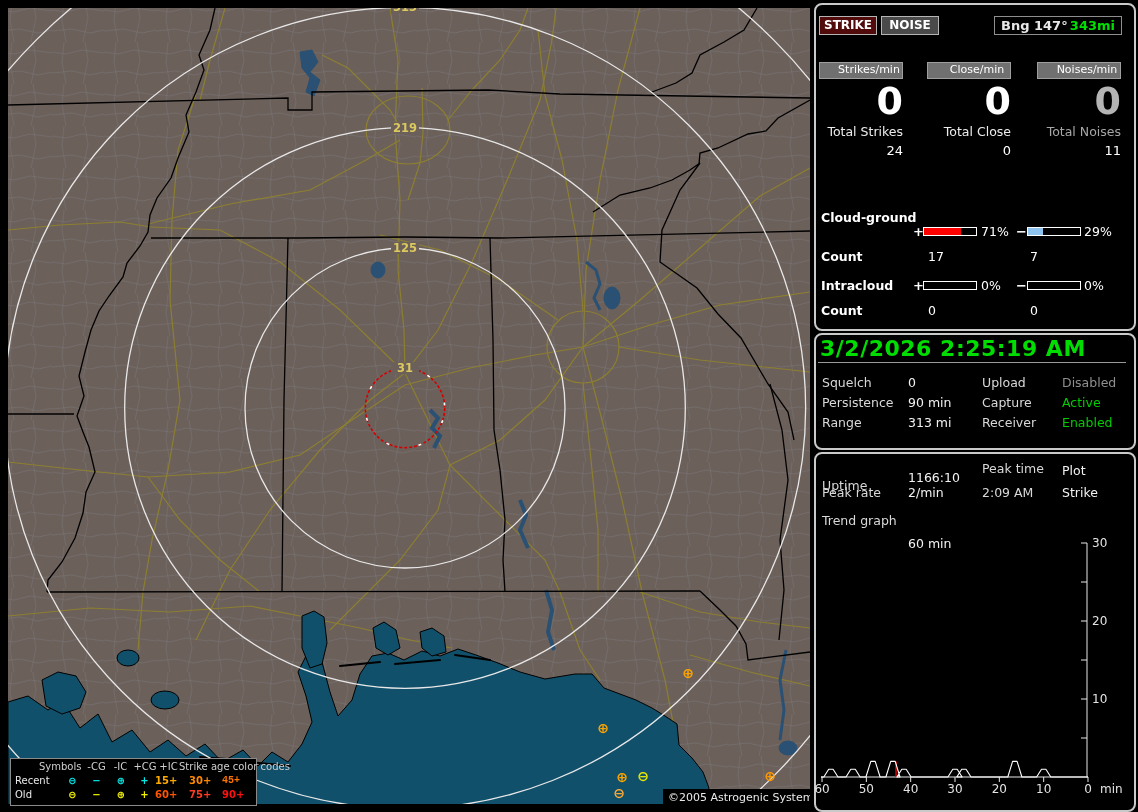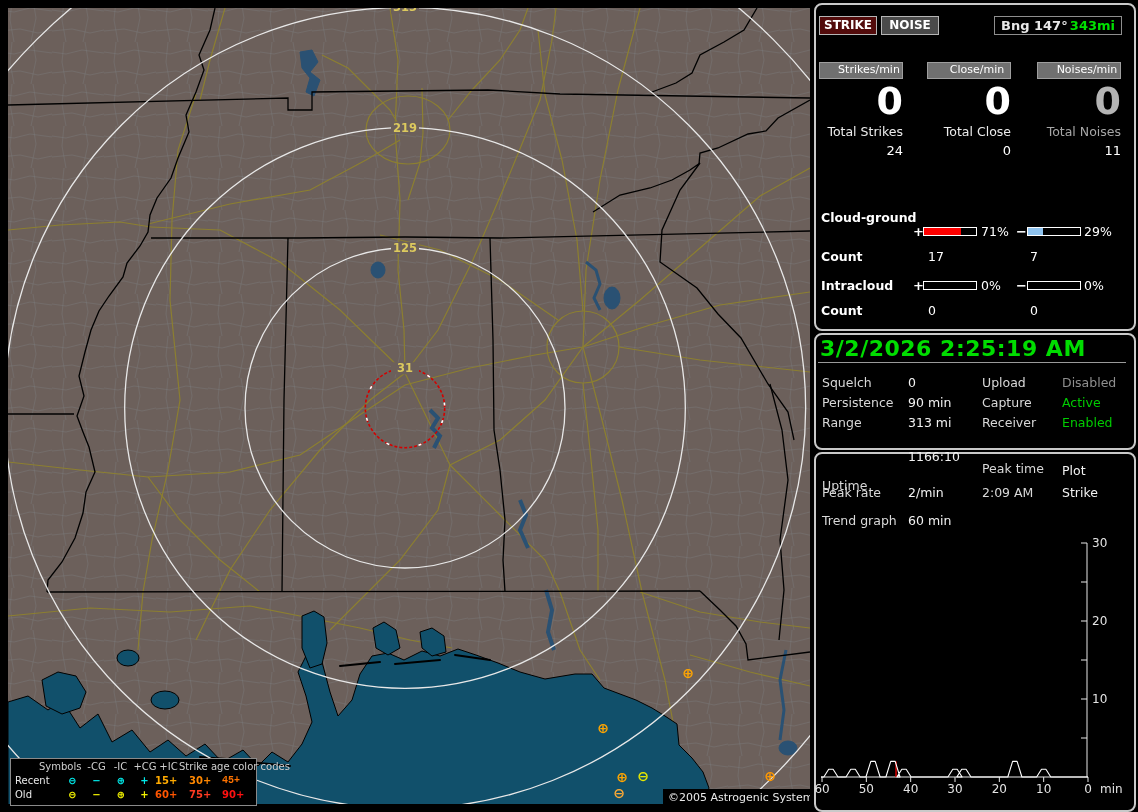--- a/index.html
+++ b/index.html
@@ -284,30 +284,30 @@
     <div class="abs row13 grid-l1" style="top:395px">Persistence</div>
     <div class="abs row13 grid-v1" style="top:395px">90 min</div>
     <div class="abs row13 grid-l2" style="top:395px">Capture</div>
     <div class="abs row13 grid-v2 green" style="top:395px">Active</div>
     <div class="abs row13 grid-l1" style="top:415px">Range</div>
     <div class="abs row13 grid-v1" style="top:415px">313 mi</div>
     <div class="abs row13 grid-l2" style="top:415px">Receiver</div>
     <div class="abs row13 grid-v2 green" style="top:415px">Enabled</div>
 
     <div class="abs row13 grid-l1" style="top:478px">Uptime</div>
-    <div class="abs row13 grid-v1" style="top:449px">1166:10</div>
+    <div class="abs row13 grid-v1" style="top:470px">1166:10</div>
     <div class="abs row13 grid-l2" style="top:461px">Peak time</div>
     <div class="abs row13 grid-v2" style="top:463px">Plot</div>
     <div class="abs row13 grid-l1" style="top:485px">Peak rate</div>
     <div class="abs row13 grid-v1" style="top:485px">2/min</div>
     <div class="abs row13 grid-l2" style="top:485px">2:09 AM</div>
     <div class="abs row13 grid-v2" style="top:485px">Strike</div>
 
     <div class="abs row13 grid-l1" style="top:513px">Trend graph</div>
-    <div class="abs row13 grid-v1" style="top:513px">60 min</div>
+    <div class="abs row13 grid-v1" style="top:536px">60 min</div>
 
     <svg id="trend-svg" width="326" height="278" viewBox="812 528 326 278">
         <path d="M821,777 L1088,777 M1087,777 L1087,543" stroke="#e8e8e8" stroke-width="1" fill="none"></path>
         <line x1="1081" y1="738" x2="1087" y2="738" stroke="#e8e8e8" stroke-width="1"></line>
         <line x1="1081" y1="699" x2="1087" y2="699" stroke="#e8e8e8" stroke-width="1"></line>
         <line x1="1081" y1="660" x2="1087" y2="660" stroke="#e8e8e8" stroke-width="1"></line>
         <line x1="1081" y1="621" x2="1087" y2="621" stroke="#e8e8e8" stroke-width="1"></line>
         <line x1="1081" y1="582" x2="1087" y2="582" stroke="#e8e8e8" stroke-width="1"></line>
         <line x1="1081" y1="543" x2="1087" y2="543" stroke="#e8e8e8" stroke-width="1"></line>
         <text x="1092" y="703" font-size="12" fill="#e4e4e4">10</text>

